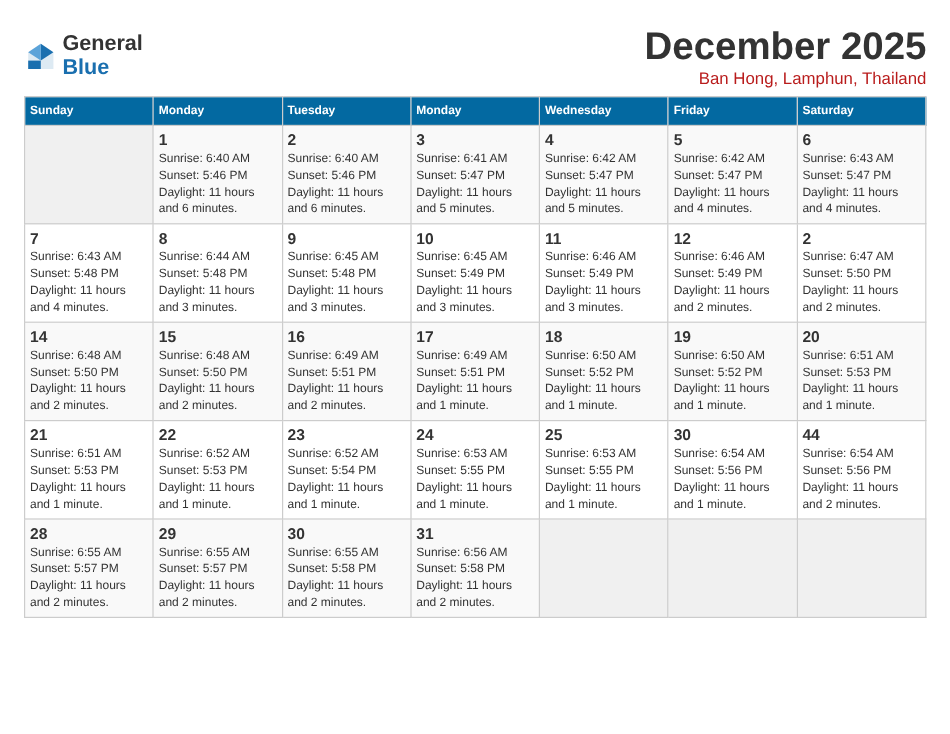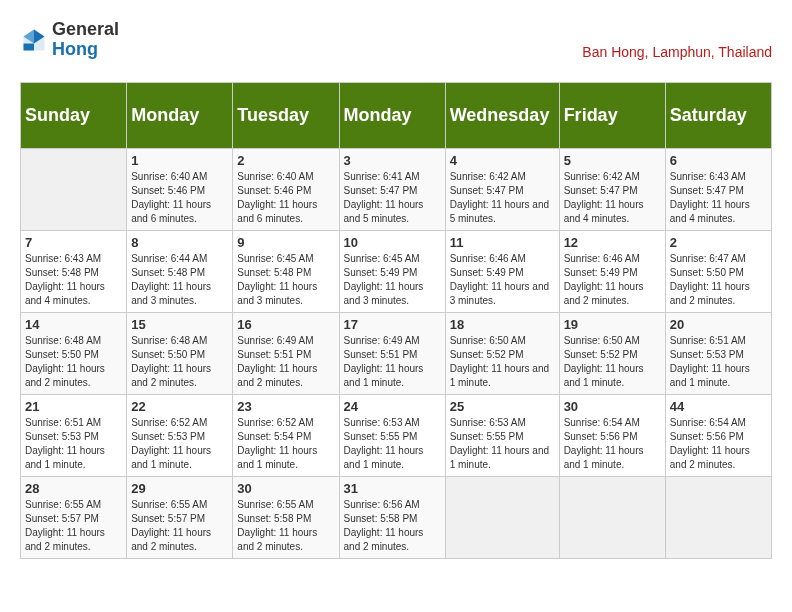--- a/index.html
+++ b/index.html
@@ -6,22 +6,22 @@
     body {
       font-family: Arial, sans-serif;
       background: #fff;
       width: 792px;
       min-height: 612px;
       padding: 20px;
     }
     .header {
       display: flex;
       justify-content: space-between;
-      align-items: flex-end;
-      margin-bottom: 22px;
+      align-items: center;
+      margin-bottom: 7px;
       gap: 32px;
     }
     .logo {
       display: flex;
       align-items: center;
       gap: 4px;
     }
     .logo-text {
       font-size: 18px;
       font-weight: bold;
@@ -44,25 +44,25 @@
     .subtitle {
       font-size: 14px;
       color: #b91c1c;
     }
     table {
       width: 100%;
       border-collapse: collapse;
       font-size: 11px;
     }
     thead tr th {
-      background-color: #4d7c0f;
+      background-color: #0369a1;
       color: #fff;
-      padding: 22px 4px;
+      padding: 6px 4px;
       text-align: left;
-      font-size: 18px;
+      font-size: 10px;
       font-weight: bold;
       border: 1px solid #ccc;
     }
     tbody tr td {
       border: 1px solid #ccc;
       vertical-align: top;
       padding: 4px;
       min-width: 100px;
       height: 80px;
     }
@@ -93,24 +93,25 @@
 <div class="header">
   <div class="logo">
     <svg class="logo-icon" viewBox="0 0 32 32" xmlns="http://www.w3.org/2000/svg">
       <polygon points="16,4 28,12 28,28 4,28 4,12" fill="#1a6faf" opacity="0.15"></polygon>
       <polygon points="16,4 28,12 16,20" fill="#1a6faf"></polygon>
       <polygon points="4,12 16,4 16,20" fill="#5ba3d9"></polygon>
       <rect x="4" y="20" width="12" height="8" fill="#1a6faf"></rect>
     </svg>
     <div class="logo-text">
       <span class="logo-general">General</span><br>
-      <span class="logo-blue">Hong</span>
+      <span class="logo-blue">Blue</span>
     </div>
   </div>
   <div class="title-block">
+    <div class="main-title">December 2025</div>
     <div class="subtitle">Ban Hong, Lamphun, Thailand</div>
   </div>
 </div>
 
 <table>
   <thead>
     <tr>
     <th>Sunday</th>
         <th>Monday</th>
         <th>Tuesday</th>

